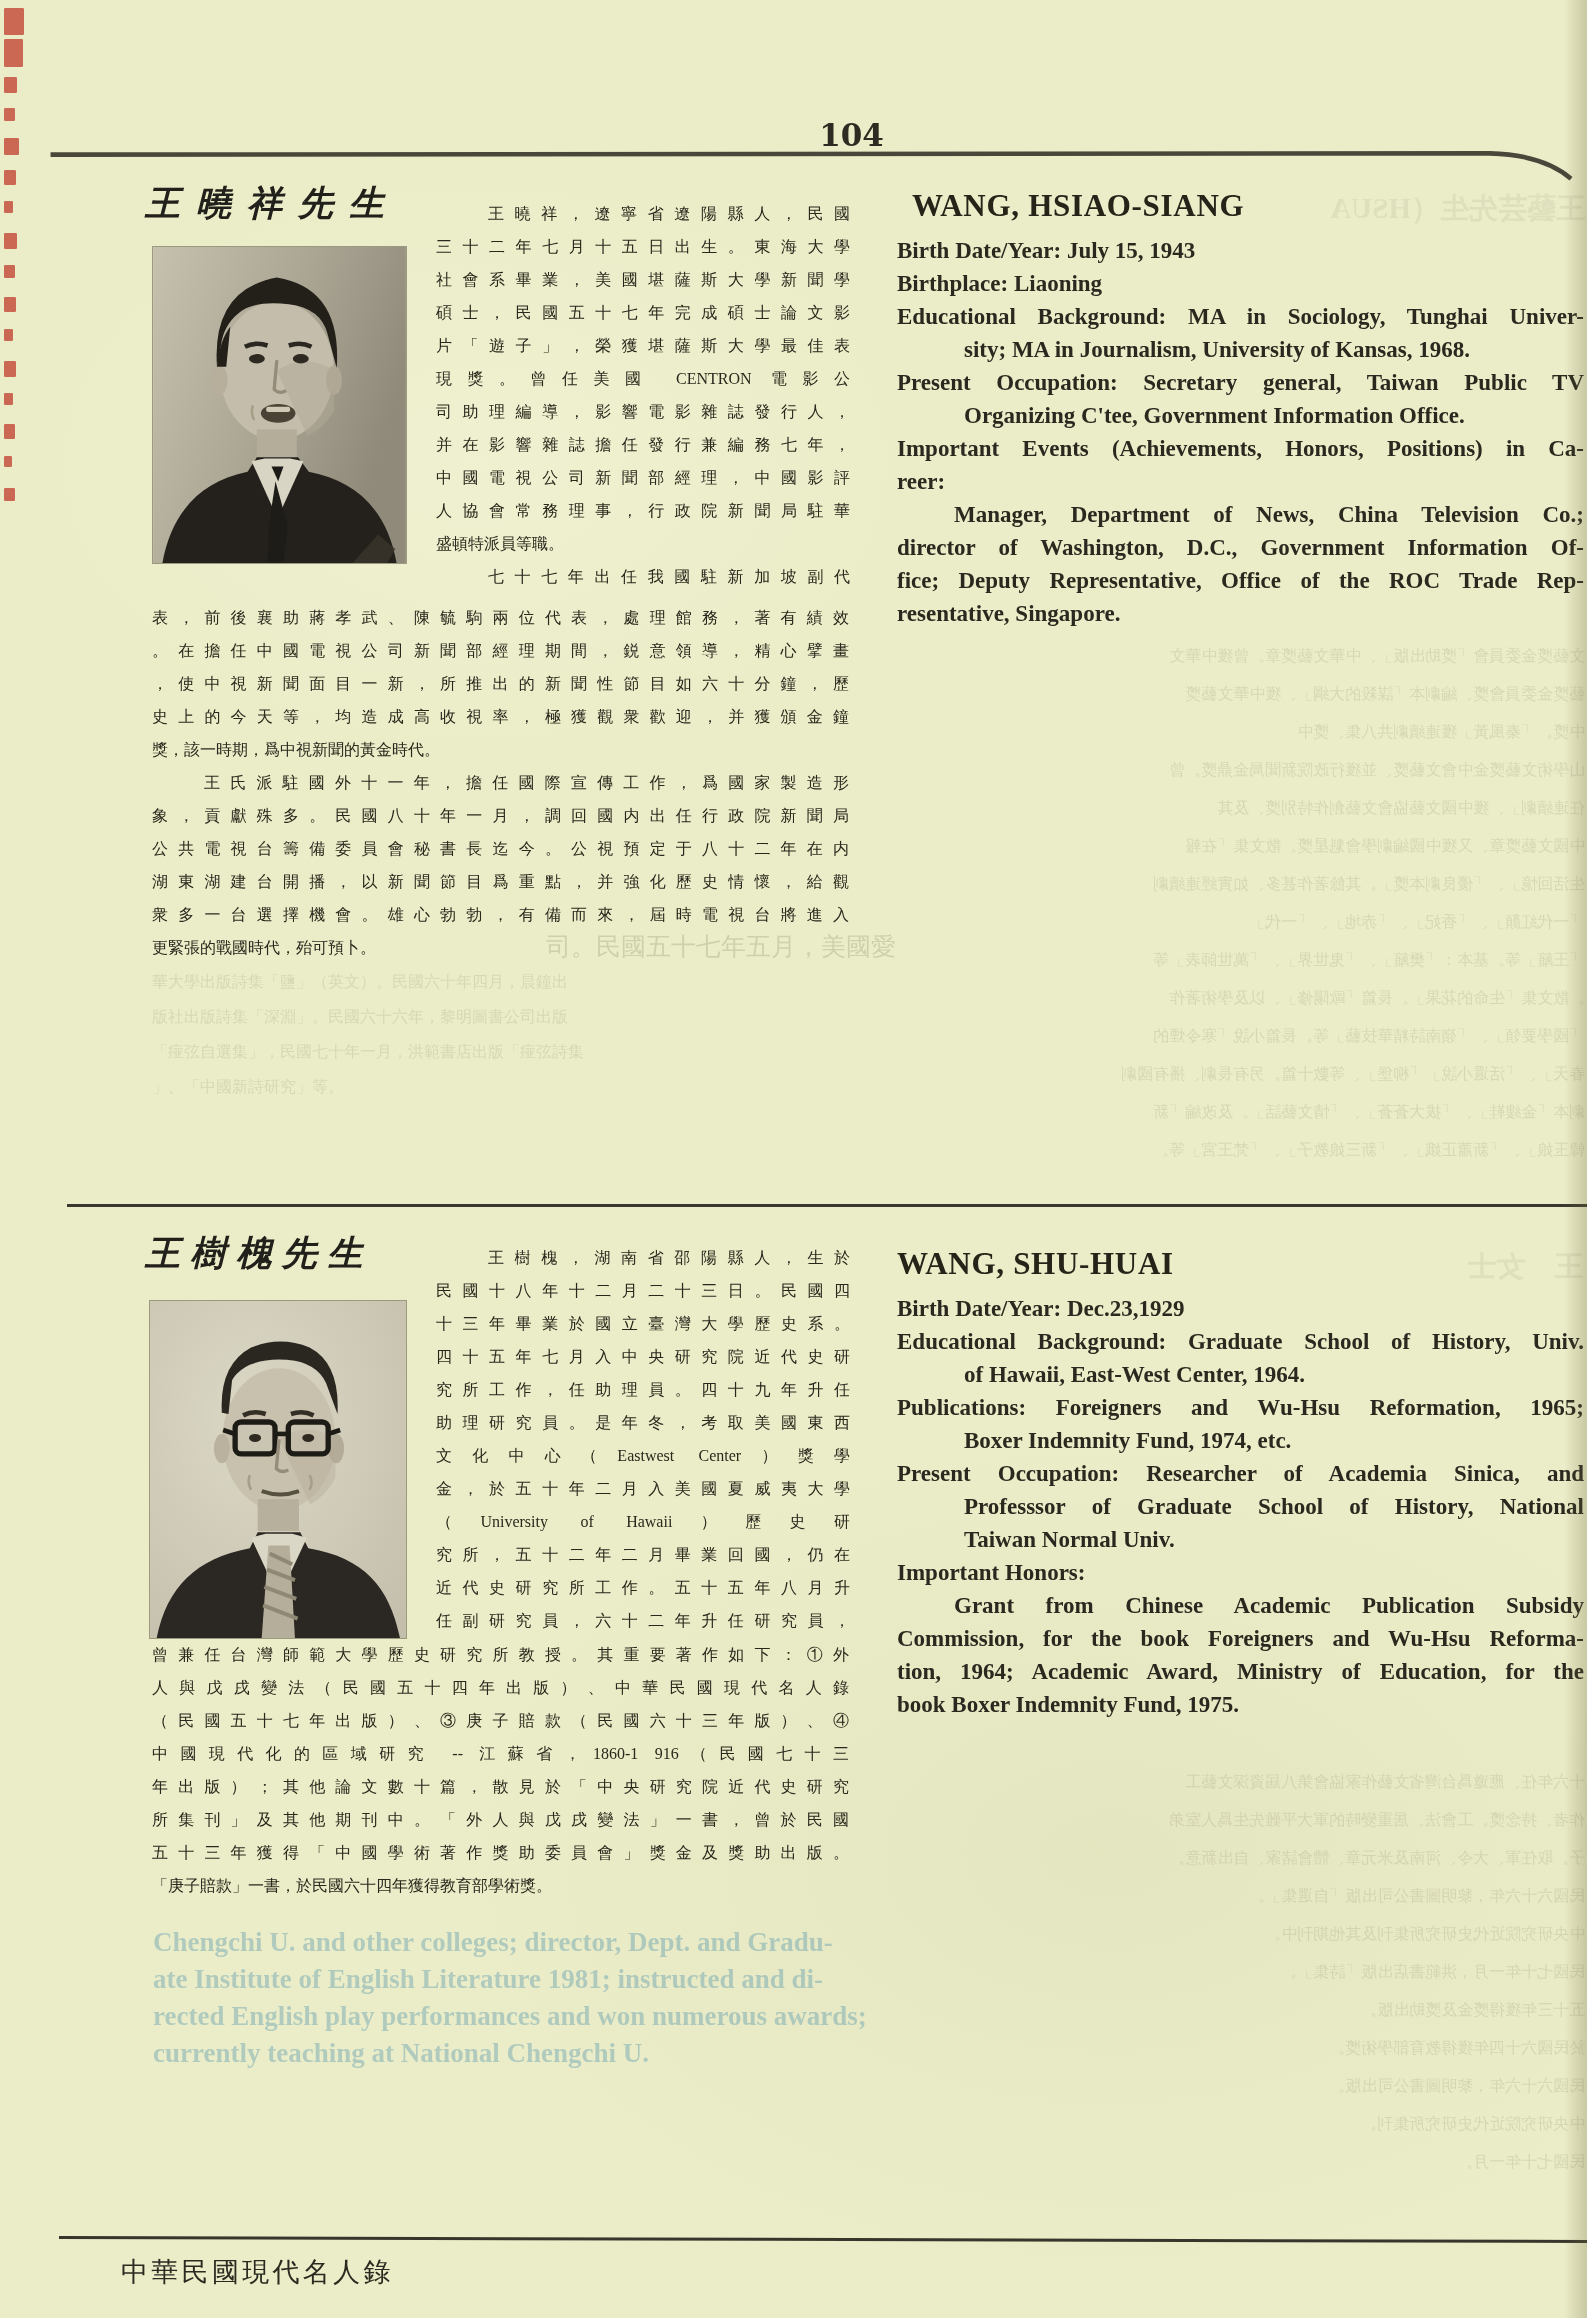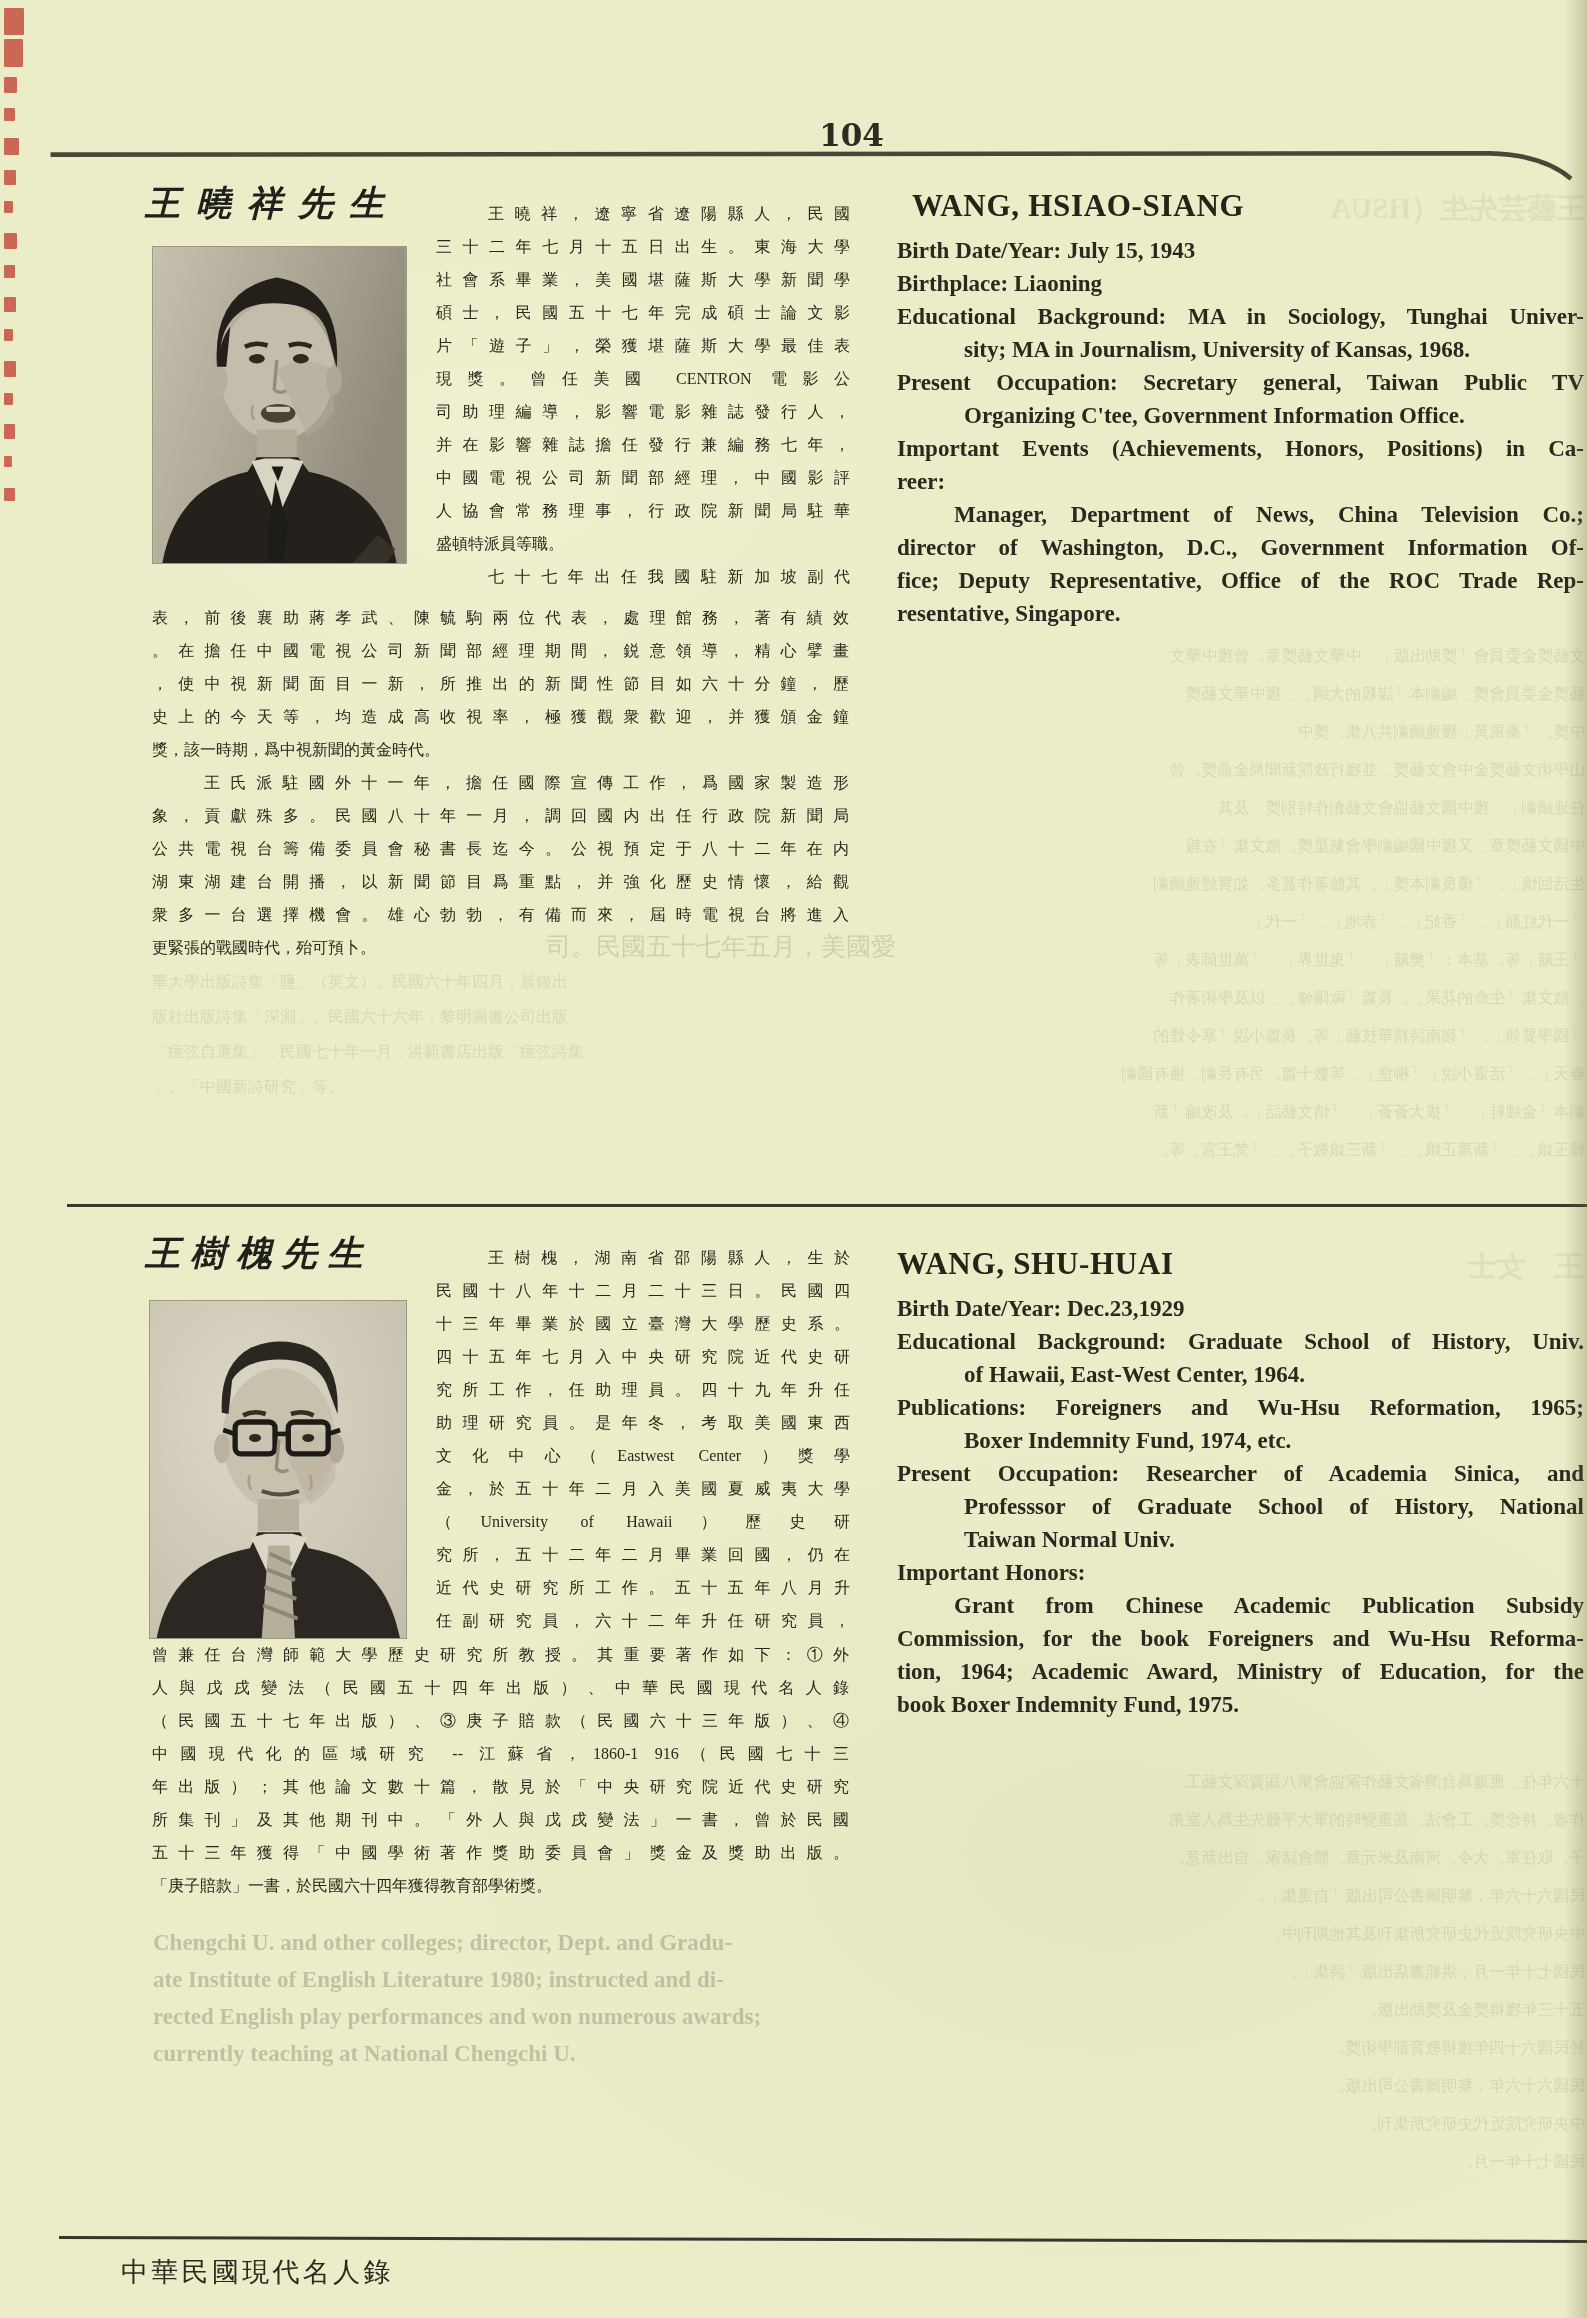--- a/index.html
+++ b/index.html
@@ -41,21 +41,21 @@
   .photo{position:absolute;outline:0.7px solid rgba(90,86,66,.55);box-shadow:0 0 0 0.7px rgba(255,255,250,.2) inset;}
   .col{position:absolute;font-size:16px;}
   .tl{height:var(--lh);line-height:var(--lh);white-space:nowrap;overflow:visible;}
   .tl.j{white-space:normal;text-align:justify;text-align-last:justify;}
   .en{font-size:23px;font-weight:bold;}
   .enhead{
     position:absolute;font-weight:bold;font-size:31px;letter-spacing:0.7px;
     color:#262419;white-space:nowrap;
   }
   .bleed{position:absolute;opacity:.22;color:#8f8d6c;filter:blur(0.4px);}
-  .bleed.en2{opacity:.25;color:#404040;filter:blur(0.3px);font-size:23px;}
+  .bleed.en2{opacity:.25;color:#0369a1;filter:blur(0.3px);font-size:27px;}
   .mir{transform:scaleX(-1);}
   .ghost{position:absolute;opacity:.15;color:#98967a;font-weight:bold;font-size:29px;white-space:nowrap;filter:blur(0.3px);}
   .frag{position:absolute;opacity:.3;color:#8f8d6c;font-size:25px;white-space:nowrap;filter:blur(0.3px);}
   .redmarks{position:absolute;left:4px;top:8px;width:29px;height:532px;}
   .redmarks div{position:absolute;background:#bc3527;opacity:.72;border-radius:1.3px;}
   .footer{
     position:absolute;left:121px;top:2254px;
     font-size:27px;letter-spacing:3.3px;color:#2b2a20;white-space:nowrap;
   }
 </style>
@@ -266,21 +266,21 @@
       <div class="tl">Important Honors:</div>
       <div class="tl j" style="padding-left: 57px;">Grant from Chinese Academic Publication Subsidy</div>
       <div class="tl j">Commission, for the book Foreigners and Wu-Hsu Reforma-</div>
       <div class="tl j">tion, 1964; Academic Award, Ministry of Education, for the</div>
       <div class="tl">book Boxer Indemnity Fund, 1975.</div>
     </div>
 
   <div class="ghost mir" style="left:1324px;top:1247px;width:259px;">王　女士</div>
   <div class="col en bleed en2" style="left:153px;top:1924px;width:696px;--lh:37px;">
       <div class="tl">Chengchi U. and other colleges; director, Dept. and Gradu-</div>
-      <div class="tl">ate Institute of English Literature 1980; instructed and di-</div>
+      <div class="tl">ate Institute of English Literature 1981; instructed and di-</div>
       <div class="tl">rected English play performances and won numerous awards;</div>
       <div class="tl">currently teaching at National Chengchi U.</div>
     </div>
   <div class="col cjk bleed mir" style="left:862px;top:1763px;width:723px;--lh:38px;">
       <div class="tl">十六年任、應邀爲台灣省文藝作家協會第八屆資深文藝工</div>
       <div class="tl">作者、持念獎。工會法、居重變時的軍大平難先生爲人室弟</div>
       <div class="tl">子。取任軍、大令、河南及米元章、體會諸家、自出新意。</div>
       <div class="tl">民國六十六年，黎明圖書公司出版「自選集」。</div>
       <div class="tl">中央研究院近代史研究所集刊及其他期刊中。</div>
       <div class="tl">民國七十年一月，洪範書店出版「詩集」。</div>

